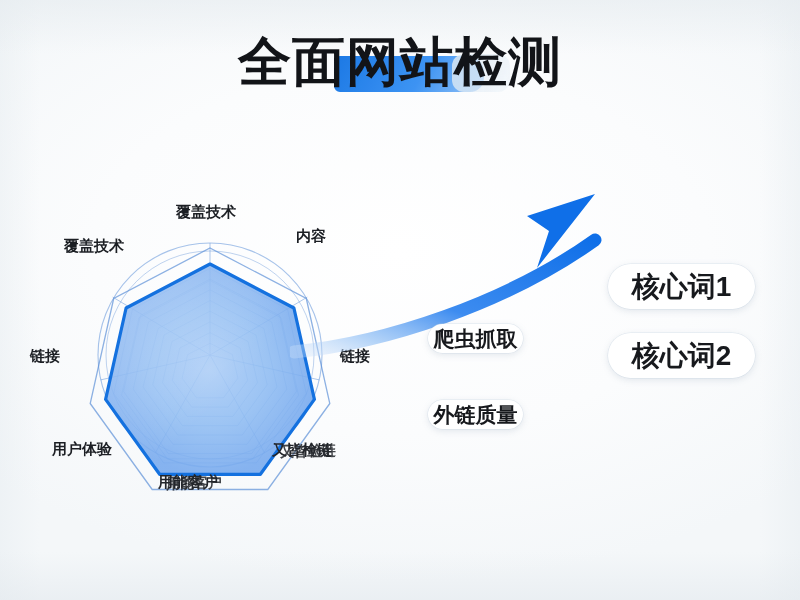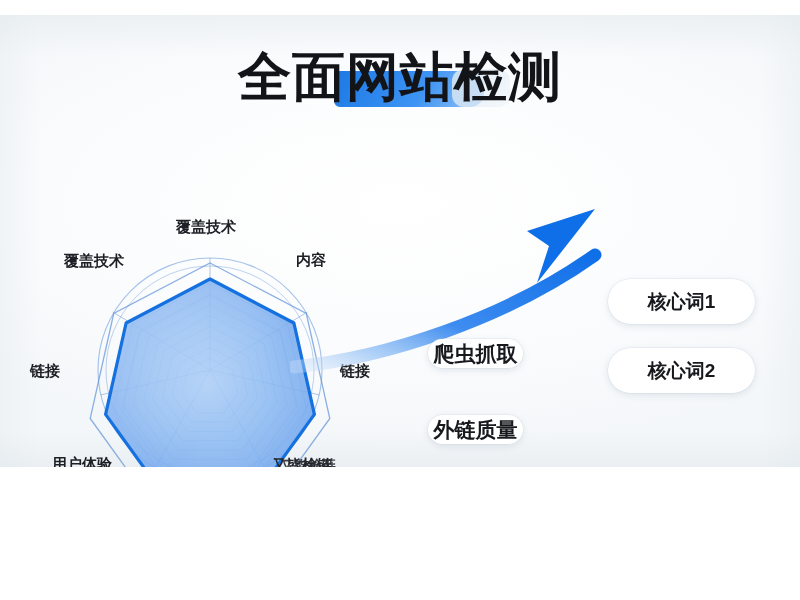--- a/index.html
+++ b/index.html
@@ -13,25 +13,24 @@
     background: #ffffff;
     font-family: "Liberation Sans", "DejaVu Sans", sans-serif;
     position: relative;
   }
 
   
   #poster {
     position: absolute;
     inset: 0;
     width: 800px;
-    height: 452px;
+    height: 600px;
     background:
       radial-gradient(ellipse 70% 55% at 50% 42%, #ffffff 0%, #fbfcfd 55%, #f4f7f9 100%);
     overflow: hidden;
-    margin-top: 15px;
   }
   
   #paper-texture {
     position: absolute;
     inset: 0;
     background:
       linear-gradient(180deg, rgba(228,234,238,.55) 0%, rgba(255,255,255,0) 9%),
       linear-gradient(0deg,   rgba(226,232,237,.55) 0%, rgba(255,255,255,0) 8%),
       linear-gradient(90deg,  rgba(230,236,240,.45) 0%, rgba(255,255,255,0) 5%),
       linear-gradient(270deg, rgba(230,236,240,.45) 0%, rgba(255,255,255,0) 5%);
@@ -167,21 +166,21 @@
     font-weight: 700;
     left: 428px;
   }
   #pill-crawl   { top: 324px; }
   #pill-tdk     { top: 362px; }
   #pill-backlink{ top: 400px; }
 
   .pill-large {
     width: 147px;
     height: 45px;
-    font-size: 19px;
+    font-size: 28px;
     font-weight: 700;
     left: 608px;
   }
   #pill-keyword1 { top: 264px; }
   #pill-keyword2 { top: 333px; }
 </style>
 </head>
 <body>
 
 <div id="poster">
@@ -244,21 +243,21 @@
 
       <g>
         <polygon points="192,68 275.9,112 296.4,203.4 242.4,278.3 141.6,278.3 87.6,203.4 108.1,112" fill="url(#radarFill)" fill-opacity=".88"></polygon>
         <polygon points="192,68 275.9,112 296.4,203.4 242.4,278.3 141.6,278.3 87.6,203.4 108.1,112" fill="url(#radarSheen)"></polygon>
         <polygon points="192,68 275.9,112 296.4,203.4 242.4,278.3 141.6,278.3 87.6,203.4 108.1,112" fill="none" stroke="#1471df" stroke-width="3.2" stroke-linejoin="round"></polygon>
       </g>
     </svg>
 
     <span class="radar-axis-label" style="left:158px; top:8px;">覆盖技术</span>
 
-    <span class="radar-axis-label" style="left:278px; top:42px;font-family:Liberation Serif, serif;">内容</span>
+    <span class="radar-axis-label" style="left:278px; top:32px;">内容</span>
 
     <span class="radar-axis-label" style="left:322px; top:152px;">链接</span>
 
     <span class="radar-axis-label garbled" style="left:254px; top:246px;">
       <span class="garbled-stack">
         <span class="g1">又皆检链</span>
         <span class="g2">又皆检链</span>
       </span>
     </span>
 

